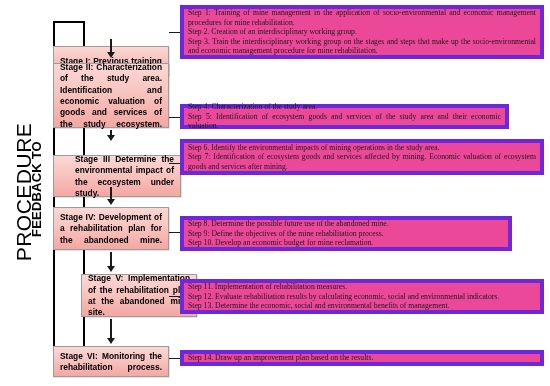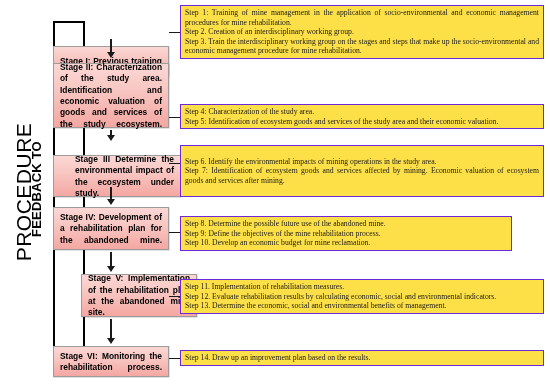--- a/index.html
+++ b/index.html
@@ -77,22 +77,22 @@
   }
   .stage-box span {
     display: block;
     width: 100%;
   }
 
   
   .step-box {
     position: absolute;
     box-sizing: border-box;
-    border: 1px solid #6d28d9;
-    background: #fde047;
+    border: 4px solid #6d28d9;
+    background: #ec4899;
     color: #1a1a1a;
     font-family: "Liberation Serif", serif;
     font-size: 7.7px;
     line-height: 9.6px;
     text-align: justify;
     text-align-last: left;
     padding: 2.5px 4px 2.5px 4px;
     display: flex;
     flex-direction: column;
     justify-content: center;
@@ -176,26 +176,26 @@
   <div class="h-conn" style="left:169px; top:232px; width:11px;"></div>
   <div class="h-conn" style="left:169px; top:296px; width:11px;"></div>
   <div class="h-conn" style="left:169px; top:358px; width:11px;"></div>
 
   <div class="step-box" style="left:180px; top:5px; width:364px; height:54px;">
     <p>Step 1: Training of mine management in the application of socio-environmental and economic management procedures for mine rehabilitation.</p>
     <p>Step 2. Creation of an interdisciplinary working group.</p>
     <p>Step 3. Train the interdisciplinary working group on the stages and steps that make up the socio-environmental and economic management procedure for mine rehabilitation.</p>
   </div>
 
-  <div class="step-box" style="left:180px; top:104px; width:364px; height:25px;">
+  <div class="step-box" style="left:180px; top:104px; width:329px; height:25px;">
     <p>Step 4: Characterization of the study area.</p>
     <p>Step 5: Identification of ecosystem goods and services of the study area and their economic valuation.</p>
   </div>
 
-  <div class="step-box" style="left:180px; top:145px; width:364px; height:52px;align-items:center;">
+  <div class="step-box" style="left:180px; top:139px; width:364px; height:36px;align-items:center;">
     <p>Step 6. Identify the environmental impacts of mining operations in the study area.</p>
     <p>Step 7: Identification of ecosystem goods and services affected by mining. Economic valuation of ecosystem goods and services after mining.</p>
   </div>
 
   <div class="step-box" style="left:180px; top:216px; width:332px; height:35px;">
     <p>Step 8. Determine the possible future use of the abandoned mine.</p>
     <p>Step 9: Define the objectives of the mine rehabilitation process.</p>
     <p>Step 10. Develop an economic budget for mine reclamation.</p>
   </div>
 

